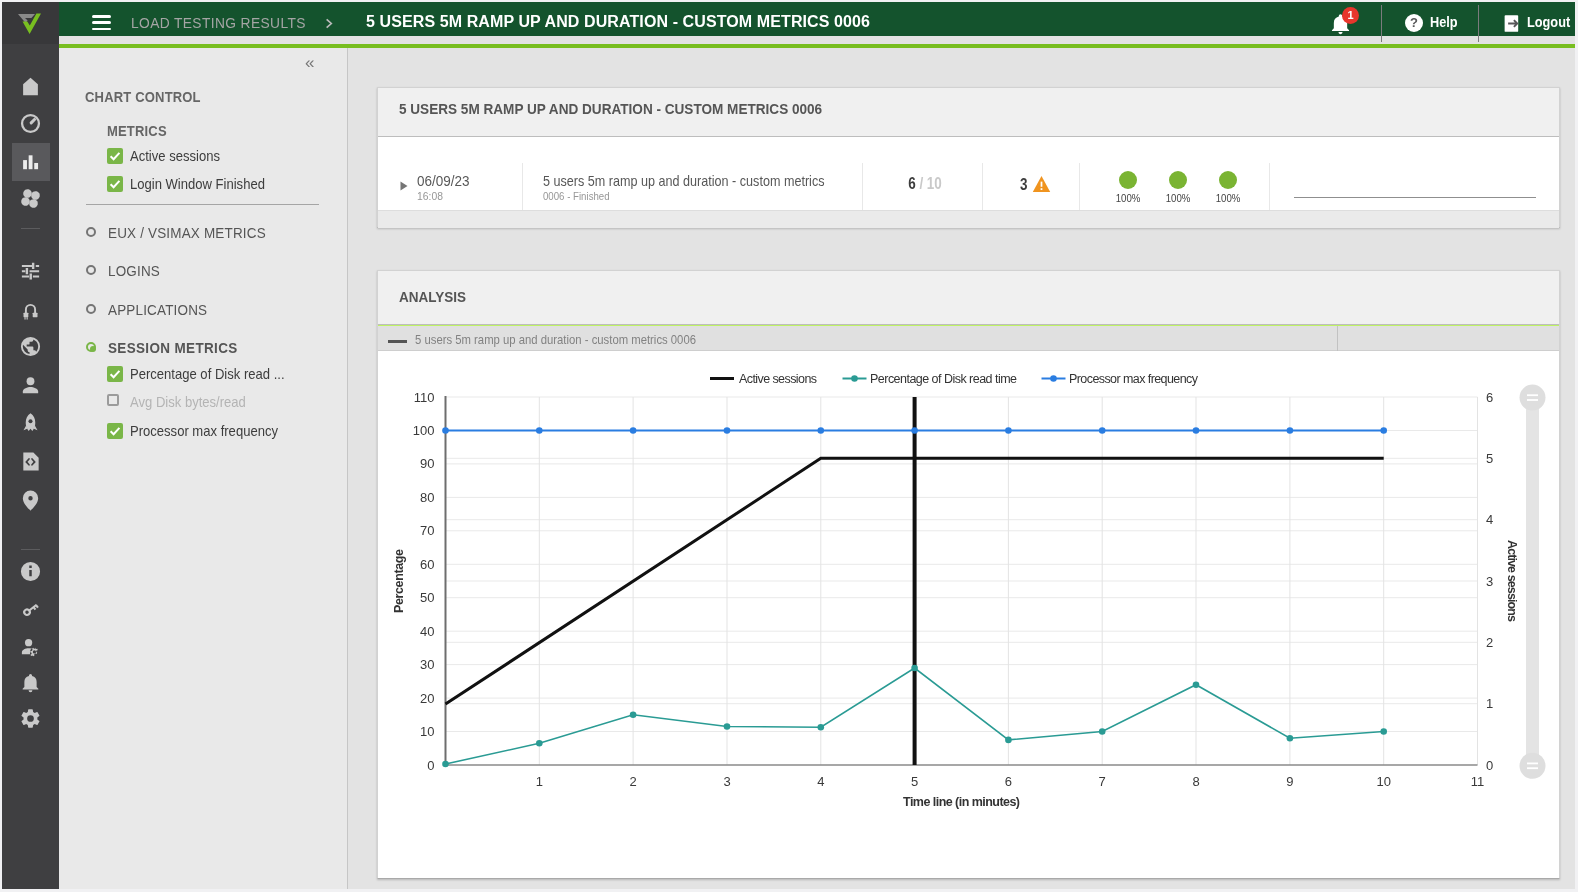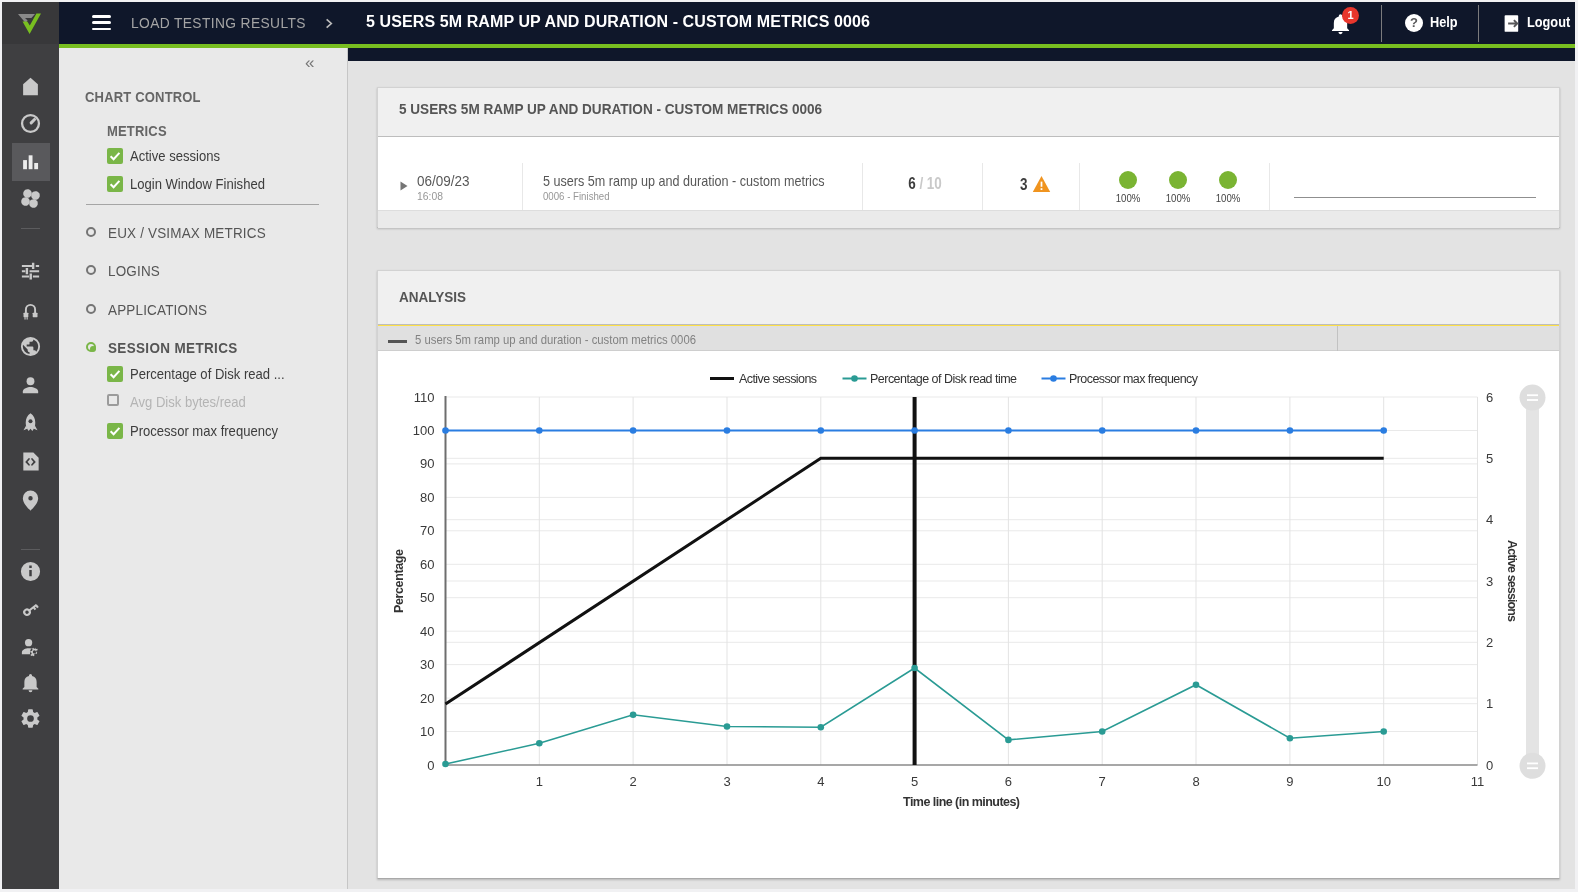--- a/index.html
+++ b/index.html
@@ -1,14 +1,14 @@
 <!DOCTYPE html>
 <html><head><meta charset="utf-8"><style>*{margin:0;padding:0;box-sizing:border-box}body{width:1578px;height:892px;font-family:"Liberation Sans",sans-serif;background:#f1f1f3;overflow:hidden;position:relative}.t1{display:inline-block;transform:scaleX(.905);transform-origin:0 50%}.t2{display:inline-block;transform:scaleX(.9);transform-origin:0 50%}.t2c{display:inline-block;transform:scaleX(.9);transform-origin:50% 50%}.t3{display:inline-block;transform:scaleX(.87);transform-origin:0 50%}.t3b{display:inline-block;transform:scaleX(.87);transform-origin:0 50%}.t4{display:inline-block;transform:scaleX(.84);transform-origin:0 50%}.t4c{display:inline-block;transform:scaleX(.84);transform-origin:50% 50%}.t5{display:inline-block;transform:scaleX(.92);transform-origin:0 50%}.t6{display:inline-block;transform:scaleX(.85);transform-origin:0 50%}.t6b{display:inline-block;transform:scaleX(.84);transform-origin:0 50%}</style></head><body>
 <div style="position:absolute;left:2px;top:2px;width:1573px;height:887px;background:#e3e3e3">
-    <div style="position:absolute;left:0;top:0;width:1573px;height:59px;background:#0f172a">
+    <div style="position:absolute;left:0;top:0;width:1573px;height:34px;background:#14532d">
       <div style="position:absolute;left:90px;top:13px;width:19px;height:16px">
         <div style="position:absolute;top:0;width:19px;height:2.6px;background:#fff;border-radius:2px"></div>
         <div style="position:absolute;top:6.4px;width:19px;height:2.6px;background:#fff;border-radius:2px"></div>
         <div style="position:absolute;top:12.8px;width:19px;height:2.6px;background:#fff;border-radius:2px"></div>
       </div>
       <div class="t5" style="position:absolute;left:129px;top:12px;font-size:15px;color:#a5a5a5;letter-spacing:.4px">LOAD TESTING RESULTS</div>
       <svg style="position:absolute;left:320px;top:15px" width="13" height="13" viewBox="0 0 14 14">
         <path d="M5 2.5 10 7l-5 4.5" fill="none" stroke="#bbb" stroke-width="1.8"></path>
       </svg>
       <div style="position:absolute;left:364px;top:11px;font-size:16px;font-weight:bold;color:#fff;letter-spacing:.1px">5 USERS 5M RAMP UP AND DURATION - CUSTOM METRICS 0006</div>
@@ -169,21 +169,21 @@
         <span style="position:absolute;left:741px;top:8px;width:18px;height:18px;background:#7ab432;border-radius:50%"></span>
         <span style="position:absolute;left:791px;top:8px;width:18px;height:18px;background:#7ab432;border-radius:50%"></span>
         <span style="position:absolute;left:841px;top:8px;width:18px;height:18px;background:#7ab432;border-radius:50%"></span>
         <span class="t4c" style="position:absolute;left:727px;top:29px;width:46px;text-align:center;font-size:11.5px;color:#444">100%</span>
         <span class="t4c" style="position:absolute;left:777px;top:29px;width:46px;text-align:center;font-size:11.5px;color:#444">100%</span>
         <span class="t4c" style="position:absolute;left:827px;top:29px;width:46px;text-align:center;font-size:11.5px;color:#444">100%</span>
         <div style="position:absolute;left:916px;top:33.5px;width:242px;height:1px;background:#8f8f8f"></div>
       </div>
       <div style="position:absolute;left:0;top:122px;width:1181px;height:18px;background:#eaeaea;border-top:1px solid #ddd"></div>
     </div>
-    <div style="position:absolute;left:375px;top:268px;width:1183px;height:609px;background:#fde047;border:1px solid #d2d2d2;border-bottom:1px solid #a9a9a9;box-shadow:0 1px 2px rgba(0,0,0,.2)">
+    <div style="position:absolute;left:375px;top:268px;width:1183px;height:609px;background:#bef264;border:1px solid #d2d2d2;border-bottom:1px solid #a9a9a9;box-shadow:0 1px 2px rgba(0,0,0,.2)">
       <div style="position:absolute;left:0;top:0;width:1181px;height:54px;background:#f0f0f0;border-bottom:1px solid #bdbdbd">
         <div class="t2" style="position:absolute;left:21px;top:17px;font-size:15px;font-weight:bold;color:#555">ANALYSIS</div>
       </div>
       <div style="position:absolute;left:0;top:55px;width:1181px;height:25px;background:#e0e0e0;border-bottom:1px solid #cecece">
         <div style="position:absolute;left:10px;top:14px;width:19px;height:3px;background:#555"></div>
         <div class="t3b" style="position:absolute;left:37px;top:6px;font-size:13px;color:#828282">5 users 5m ramp up and duration - custom metrics 0006</div>
         <div style="position:absolute;left:959px;top:0;width:1px;height:25px;background:#c2c2c2"></div>
       </div>
       <div style="position:absolute;left:0;top:80px;width:1181px;height:527px;background:#fff"><svg width="1183" height="527" viewBox="0 0 1183 527" font-family="Liberation Sans, sans-serif">
           <g stroke="#e9e9e9" stroke-width="1">

